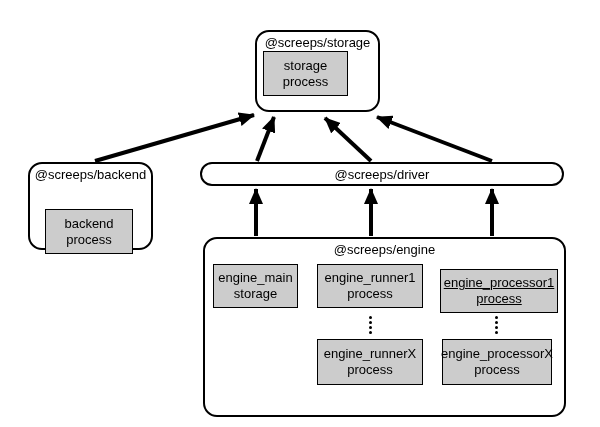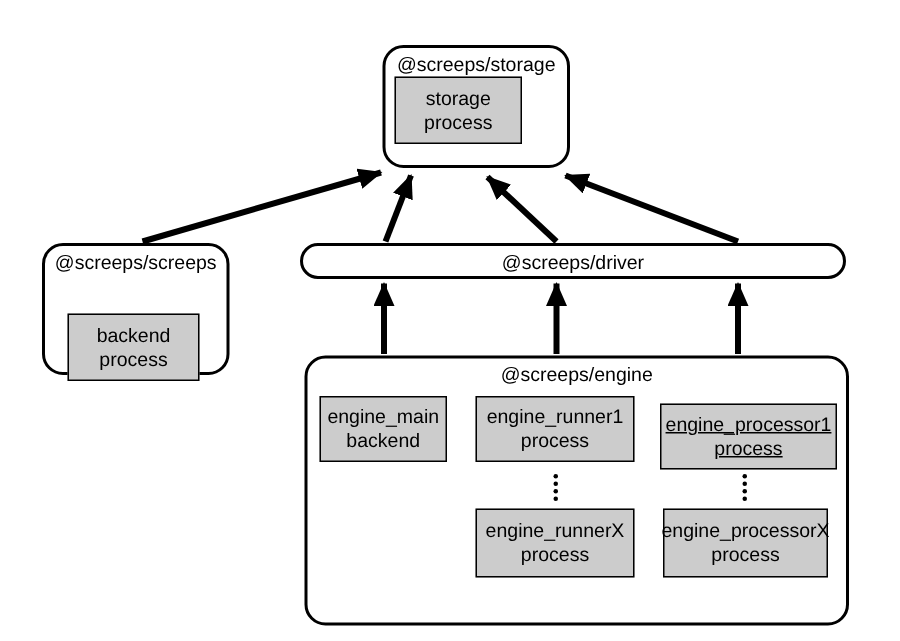--- a/index.html
+++ b/index.html
@@ -107,33 +107,33 @@
 
 <div class="canvas">
 
   <div class="container node-storage">
     <div class="container-label">@screeps/storage</div>
     <div class="process-box proc-storage">storage
 process</div>
   </div>
 
   <div class="container node-backend">
-    <div class="container-label">@screeps/screeps</div>
+    <div class="container-label">@screeps/backend</div>
     <div class="process-box proc-backend">backend
 process</div>
   </div>
 
   <div class="pill node-driver">
     <div class="pill-label">@screeps/driver</div>
   </div>
 
   <div class="container node-engine">
     <div class="container-label">@screeps/engine</div>
     <div class="process-box proc-main">engine_main
-backend</div>
+storage</div>
     <div class="process-box proc-runner1">engine_runner1
 process</div>
     <div class="process-box proc-processor1">engine_processor1
 process</div>
     <div class="dots dots-runner">
       <span class="dot"></span>
         <span class="dot"></span>
         <span class="dot"></span>
         <span class="dot"></span>
     </div>

